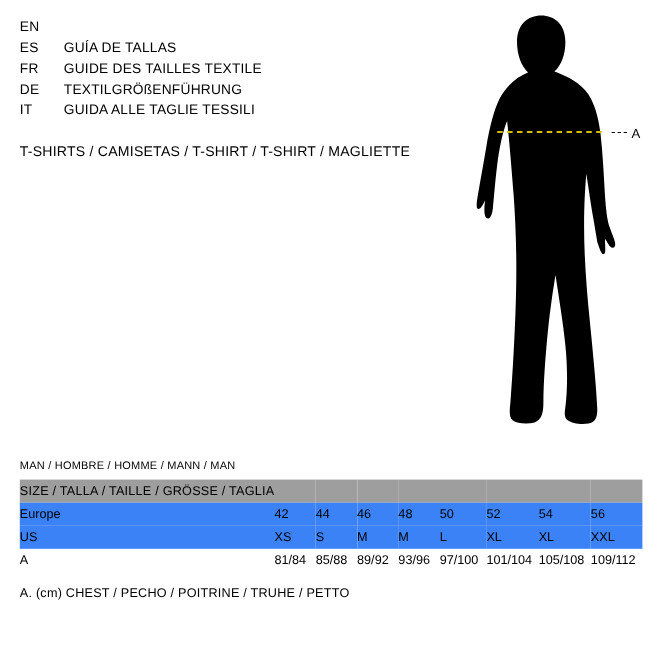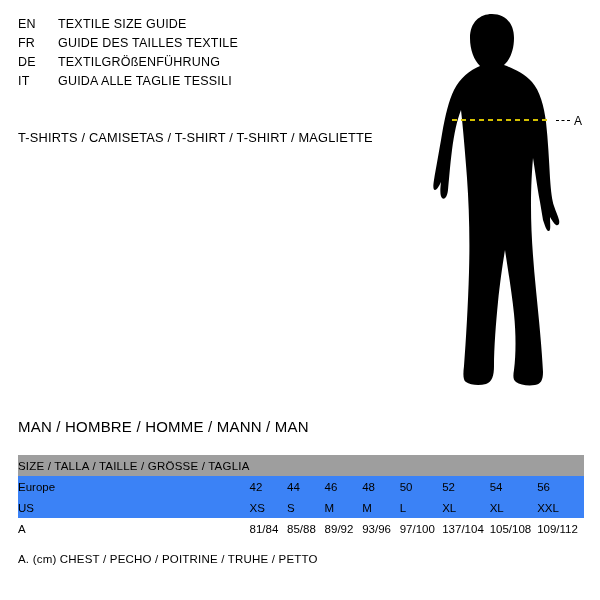--- a/index.html
+++ b/index.html
@@ -84,23 +84,23 @@
   }
 
   
   .table-wrap {
     position: absolute;
     left: 18px;
     top: 418px;
     width: 566px;
   }
   .man-title {
-    font-size: 15px;
-    letter-spacing: 0.2px;
-    margin-bottom: 20px;
+    font-size: 10px;
+    letter-spacing: 0.2px;
+    margin-bottom: 7px;
   }
   table.size-table {
     border-collapse: collapse;
     width: 566px;
     font-size: 11.5px;
   }
   table.size-table th,
   table.size-table td {
     text-align: left;
     padding: 2px 0 2px 0;
@@ -136,21 +136,24 @@
   }
 </style>
 </head>
 <body>
 
 <div class="page">
 
   <div class="lang-block">
     <div class="lang-row">
       <span class="lang-code">EN</span>
-      <span class="lang-text">TEXTILE SIZE GUIDE</span>
+    </div>
+    <div class="lang-row">
+      <span class="lang-code">ES</span>
+      <span class="lang-text">GUÍA DE TALLAS</span>
     </div>
     <div class="lang-row">
       <span class="lang-code">FR</span>
       <span class="lang-text">GUIDE DES TAILLES TEXTILE</span>
     </div>
     <div class="lang-row">
       <span class="lang-code">DE</span>
       <span class="lang-text">TEXTILGRÖßENFÜHRUNG</span>
     </div>
     <div class="lang-row">
@@ -252,21 +255,21 @@
         <td class="col-v">XL</td>
         <td class="col-v">XXL</td>
       </tr>
       <tr class="row-plain">
         <td class="col-label">A</td>
         <td class="col-v">81/84</td>
         <td class="col-v">85/88</td>
         <td class="col-v">89/92</td>
         <td class="col-v">93/96</td>
         <td class="col-v">97/100</td>
-        <td class="col-v">137/104</td>
+        <td class="col-v">101/104</td>
         <td class="col-v">105/108</td>
         <td class="col-v">109/112</td>
       </tr>
     </tbody>
       </table>
     <div class="foot-note">A. (cm) CHEST / PECHO / POITRINE / TRUHE / PETTO</div>
   </div>
 
 </div>
 

